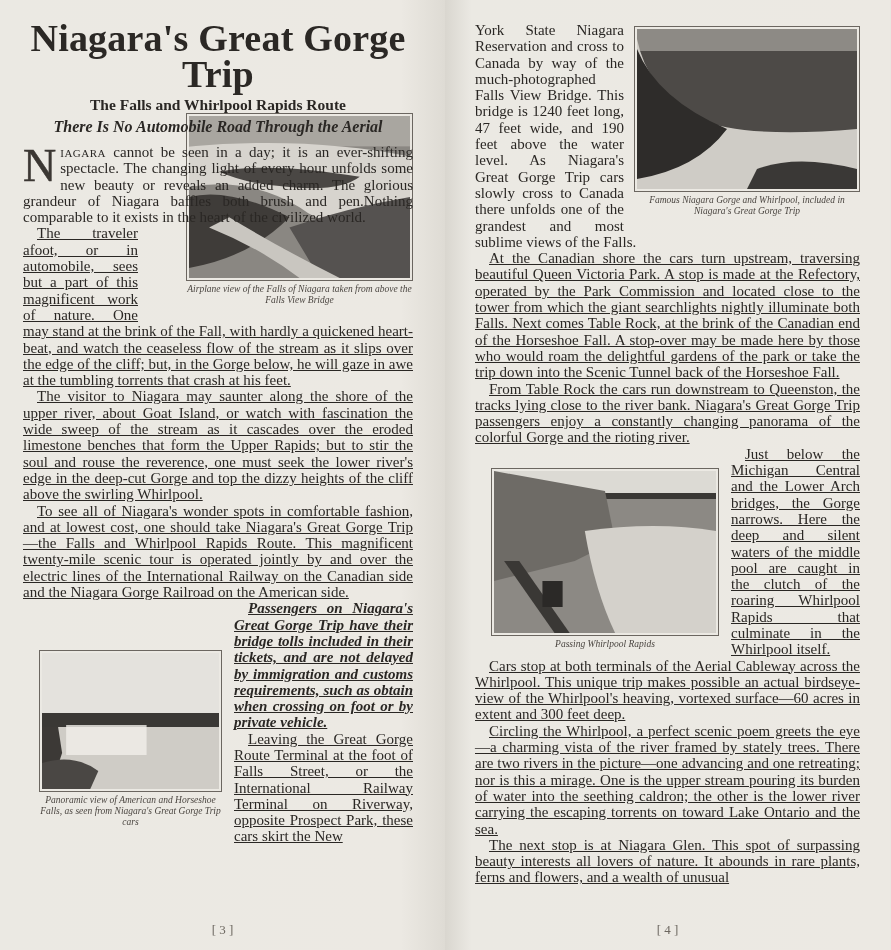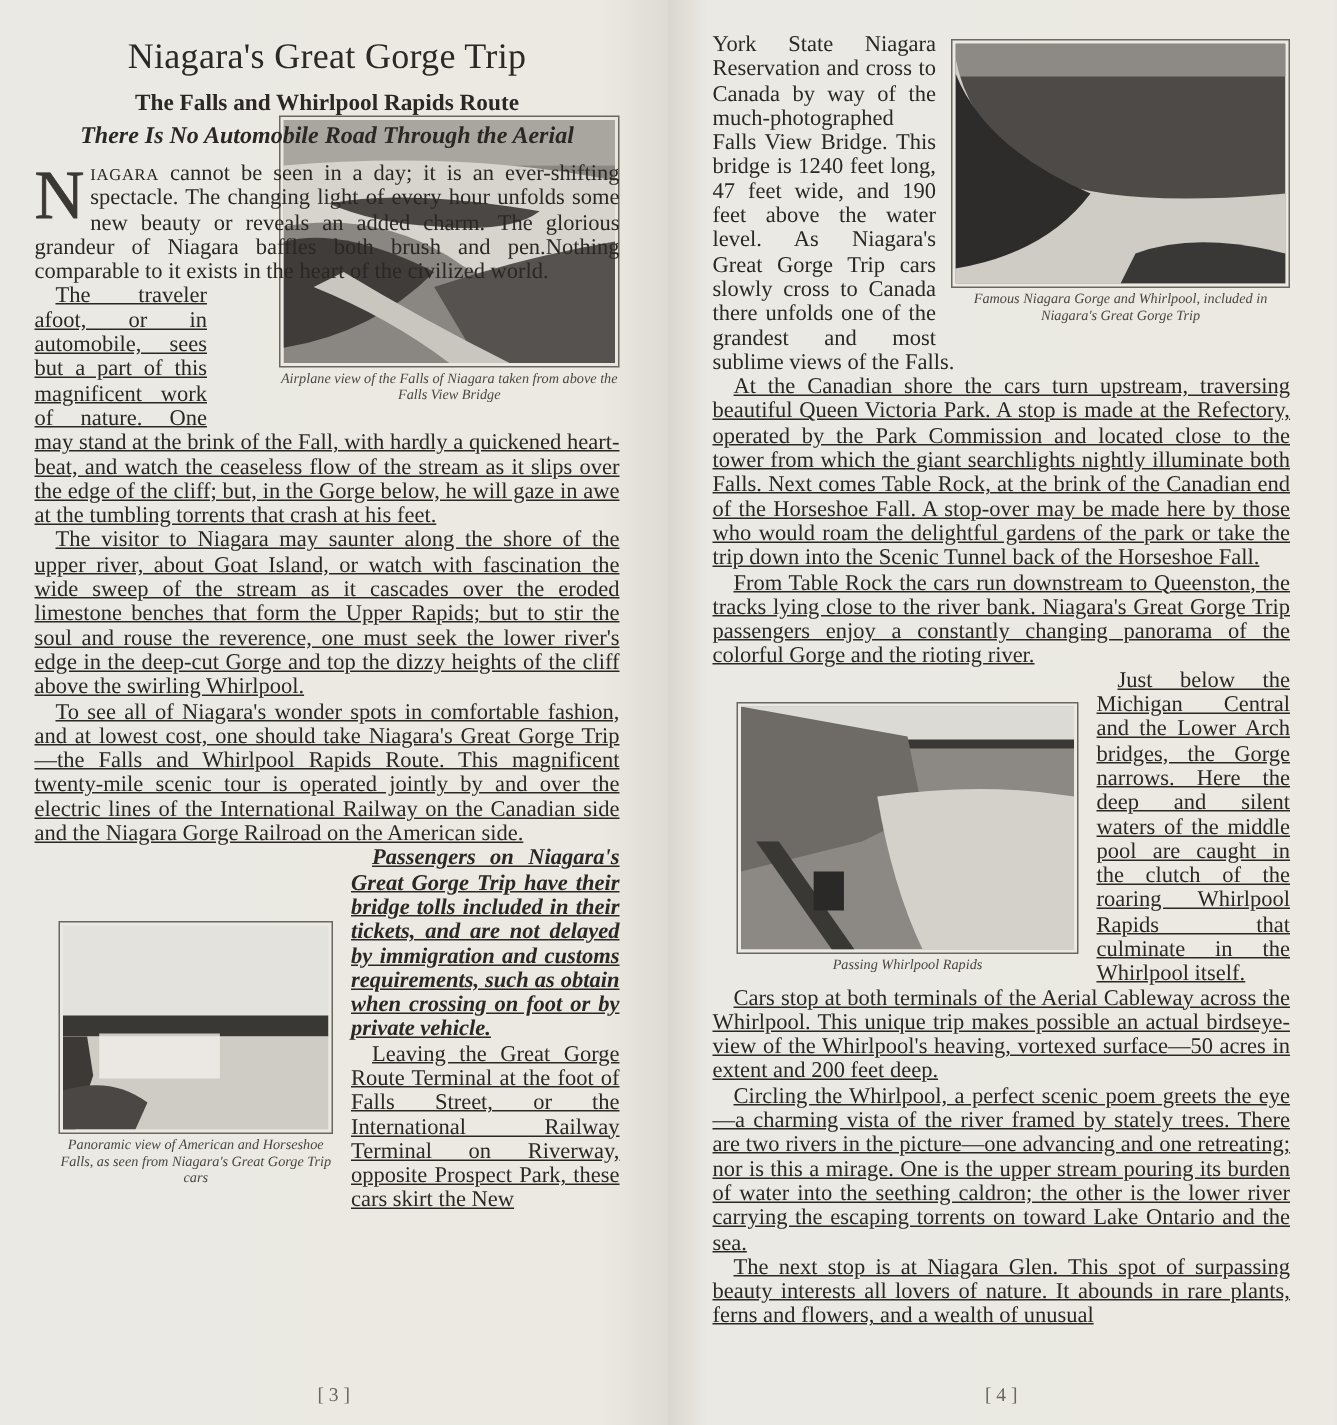--- a/index.html
+++ b/index.html
@@ -13,21 +13,21 @@
   .page {
     position: relative; width: 445px; height: 950px; box-sizing: border-box;
     background: #eceae4;
   }
   .page.left { background: linear-gradient(to right, #ebe9e3 0%, #ece9e3 90%, #dedbd4 100%); }
   .page.right { background: linear-gradient(to right, #d9d6cf 0%, #ebe9e3 6%, #ece9e3 100%); }
   .content { position: absolute; left: 23px; right: 32px; top: 20px; }
   .page.right .content { left: 30px; right: 30px; top: 22px; }
 
   .title {
-    text-align: center; font-size: 24px; font-weight: normal; letter-spacing: 0.2px;
+    text-align: center; font-size: 38px; font-weight: bold; letter-spacing: 0.2px;
     margin: 0; line-height: 36px; color: #2b2825;
   }
   .subtitle { text-align: center; font-size: 15.5px; font-weight: bold; margin: 2px 0 0 0; line-height: 22px; }
   .tagline { text-align: center; font-size: 16px; font-weight: bold; font-style: italic; margin: 0 0 6px 0; line-height: 22px; }
 
   p { margin: 0; font-size: 15px; line-height: 16.3px; text-align: justify; }
   p.indent { text-indent: 14px; text-decoration: underline; }
 
   .dropcap {
     float: left; font-size: 46px; line-height: 40px; margin: 2px 4px 0 0;
@@ -133,20 +133,20 @@
             <path d="M0 0 L110 20 L120 70 L80 90 L0 110 Z" fill="#6e6b66"></path>
             <path d="M90 60 Q160 50 220 60 L220 162 L120 162 Q100 120 90 60 Z" fill="#d4d1cb"></path>
             <path d="M10 90 L60 162 L75 162 L25 90 Z" fill="#3a3835"></path>
             <rect x="48" y="110" width="20" height="26" fill="#2b2927"></rect>
           </svg>
         </div>
         <div class="caption">Passing Whirlpool Rapids</div>
       </div>
 
       <p class="indent">Just below the Michigan Central and the Lower Arch bridges, the Gorge narrows. Here the deep and silent waters of the middle pool are caught in the clutch of the roaring Whirlpool Rapids that culminate in the Whirlpool itself.</p>
-      <p class="indent">Cars stop at both terminals of the Aerial Cableway across the Whirlpool. This unique trip makes possible an actual birdseye-view of the Whirlpool's heaving, vortexed surface—50 acres in extent and 200 feet deep.</p>
+      <p class="indent">Cars stop at both terminals of the Aerial Cableway across the Whirlpool. This unique trip makes possible an actual birdseye-view of the Whirlpool's heaving, vortexed surface—60 acres in extent and 300 feet deep.</p>
       <p class="indent">Circling the Whirlpool, a perfect scenic poem greets the eye—a charming vista of the river framed by stately trees. There are two rivers in the picture—one advancing and one retreating; nor is this a mirage. One is the upper stream pouring its burden of water into the seething caldron; the other is the lower river carrying the escaping torrents on toward Lake Ontario and the sea.</p>
       <p class="indent">The next stop is at Niagara Glen. This spot of surpassing beauty interests all lovers of nature. It abounds in rare plants, ferns and flowers, and a wealth of unusual</p>
     </div>
     <div class="pagenum">[ 4 ]</div>
   </div>
 
 </div>
 
 </body></html>

